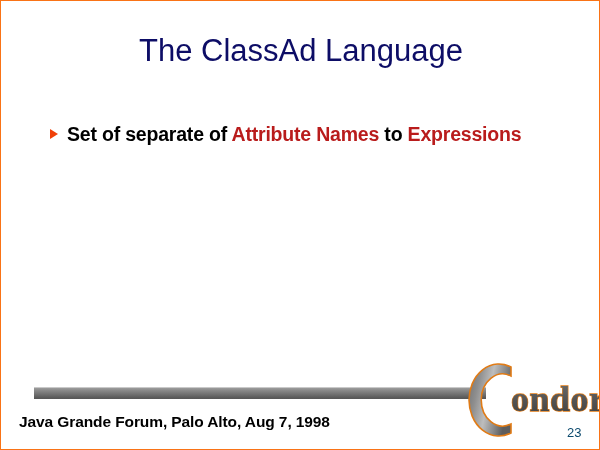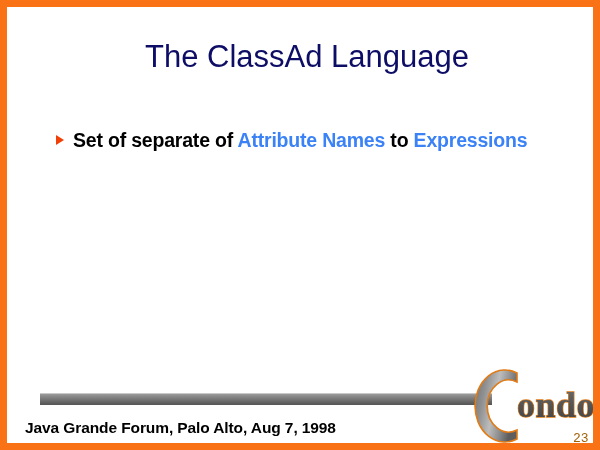--- a/index.html
+++ b/index.html
@@ -11,21 +11,21 @@
     font-family: "Liberation Sans", sans-serif;
   }
 
   #slide {
     position: relative;
     width: 600px;
     height: 450px;
     background: #ffffff;
     overflow: hidden;
     box-sizing: border-box;
-    border: 7px solid #f97316;
+    border: 1px solid #f97316;
   }
 
   
   #slide-title {
     position: absolute;
     left: 0;
     top: 32px;
     width: 600px;
     text-align: center;
     font-size: 31px;
@@ -65,21 +65,21 @@
     border-top: 5px solid transparent;
     border-bottom: 5px solid transparent;
     border-left: 8px solid #f04008;
   }
 
   .bullet-text {
     display: block;
   }
 
   .hl-red {
-    color: #3b82f6;
+    color: #b91c1c;
   }
 
   
   #footer-bar {
     position: absolute;
     left: 33px;
     top: 386px;
     width: 452px;
     height: 11px;
     background: linear-gradient(to bottom,
@@ -112,22 +112,22 @@
     color: #000000;
     letter-spacing: -0.1px;
     white-space: nowrap;
   }
 
   #slide-number {
     position: absolute;
     left: 566px;
     top: 424px;
     font-size: 13px;
-    color: #a16207;
-    font-family: Liberation Mono, monospace;
+    color: #0c4a6e;
+    font-family: Liberation Sans, sans-serif;
   }
 
   
   #condor-logo {
     position: absolute;
     left: 466px;
     top: 360px;
     width: 132px;
     height: 78px;
   }

